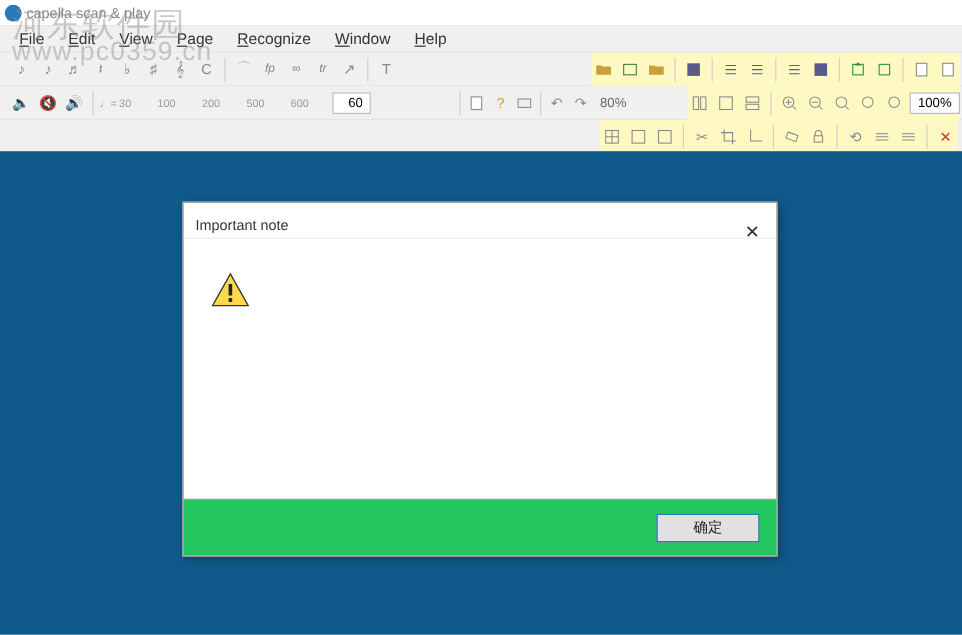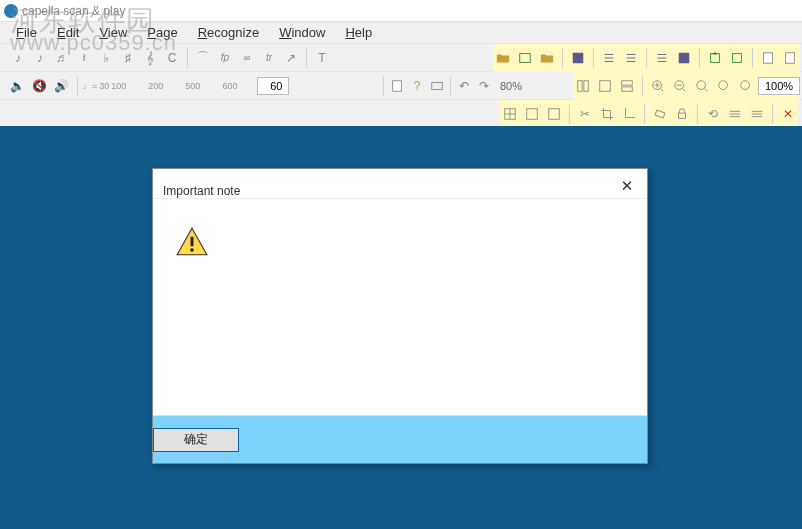--- a/index.html
+++ b/index.html
@@ -34,27 +34,27 @@
   .attr-bar { height: 24px; background: #f0f0f0; display: flex; align-items: center; padding-left: 6px; border-bottom: 1px solid #d8d8d8; }
   .attr-box { background: #bfbfbf; color: #fff; font-size: 12px; padding: 4px 10px; border-radius: 2px; }
   .attr-right { position: absolute; right: 2px; display: flex; align-items: center; gap: 2px; font-size: 11px; color: #888; }
   .mini-rect { width: 14px; height: 14px; border: 1px solid #aaa; background: #fff; }
 
   
   .content { position: absolute; top: 126px; left: 0; right: 0; bottom: 0; background: #0f5a8a; }
 
   
   .dialog { position: absolute; left: 152px; top: 168px; width: 496px; height: 296px; background: #fff; border: 1px solid #888; box-shadow: 3px 3px 8px rgba(0,0,0,0.3); z-index: 100; display: flex; flex-direction: column; }
-  .dlg-title { height: 30px; display: flex; align-items: flex-end; justify-content: space-between; padding: 0 8px 0 10px; font-size: 12px; color: #333; border-bottom: 1px solid #eee; }
+  .dlg-title { height: 30px; display: flex; align-items: flex-start; justify-content: space-between; padding: 12px 8px 0 10px; font-size: 12px; color: #333; border-bottom: 1px solid #eee; }
   .dlg-close { width: 24px; height: 24px; display: flex; align-items: center; justify-content: center; font-size: 15px; cursor: default; }
   .dlg-body { flex: 1; display: flex; padding: 26px 22px 10px 22px; gap: 18px; }
   .warn-icon { width: 34px; height: 34px; flex-shrink: 0; }
   .dlg-text { font-size: 13px; color: #333; line-height: 1.35; }
   .dlg-text .heading { margin-bottom: 16px; }
-  .dlg-footer { height: 48px; background: #7dd3fc; display: flex; align-items: center; padding-right: 0; border-top: 1px solid #e0e0e0; }
+  .dlg-footer { height: 48px; background: #22c55e; display: flex; align-items: center; justify-content: flex-end; padding-right: 14px; border-top: 1px solid #e0e0e0; }
   .dlg-ok { width: 86px; height: 24px; border: 1px solid #0a64a4; background: #e1e1e1; font-size: 12px; color: #222; cursor: default; display: flex; align-items: center; justify-content: center; }
 
   .ruler-tick { font-size: 9px; color: #999; }
   .pct { font-size: 11px; color: #666; margin: 0 6px; }
 </style>
 </head>
 <body>
 
 <div class="watermark">河东软件园</div>
 <div class="watermark-url">www.pc0359.cn</div>
@@ -164,21 +164,21 @@
 </div>
 
 <div class="toolbar-row">
   <div class="tb-group">
     <div class="tb-btn">🔈</div>
     <div class="tb-btn">🔇</div>
     <div class="tb-btn">🔊</div>
     <div class="tb-sep"></div>
     <span class="ruler-tick">♩=</span>
     <span class="ruler-tick">30</span>
-    <span class="ruler-tick" style="">100</span>
+    <span class="ruler-tick" style="margin-left:20px">100</span>
     <span class="ruler-tick" style="margin-left:20px">200</span>
     <span class="ruler-tick" style="margin-left:20px">500</span>
     <span class="ruler-tick" style="margin-left:20px">600</span>
     <input class="input-small" style="margin-left: 18px;" value="60">
     <span style="flex:1"></span>
   </div>
   <div style="position:absolute; left:380px; top:0; height:28px; display:flex; align-items:center;">
     <div class="tb-sep"></div>
     <div class="tb-btn">
         <svg viewBox="0 0 16 16">

